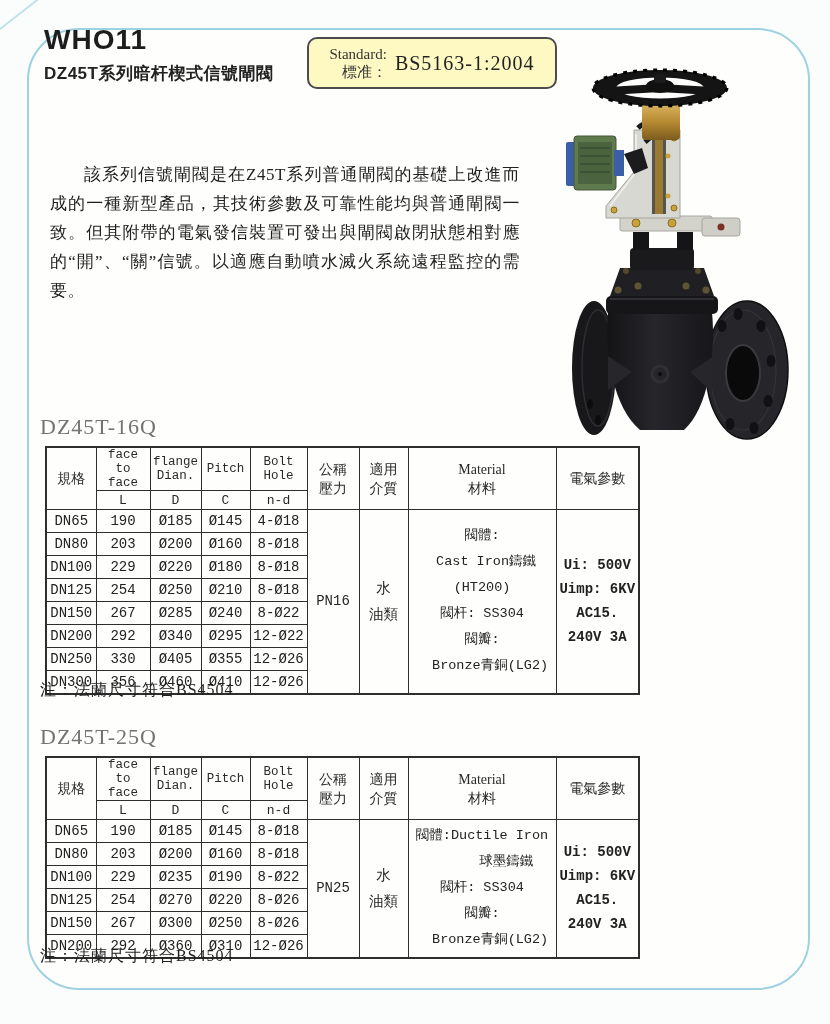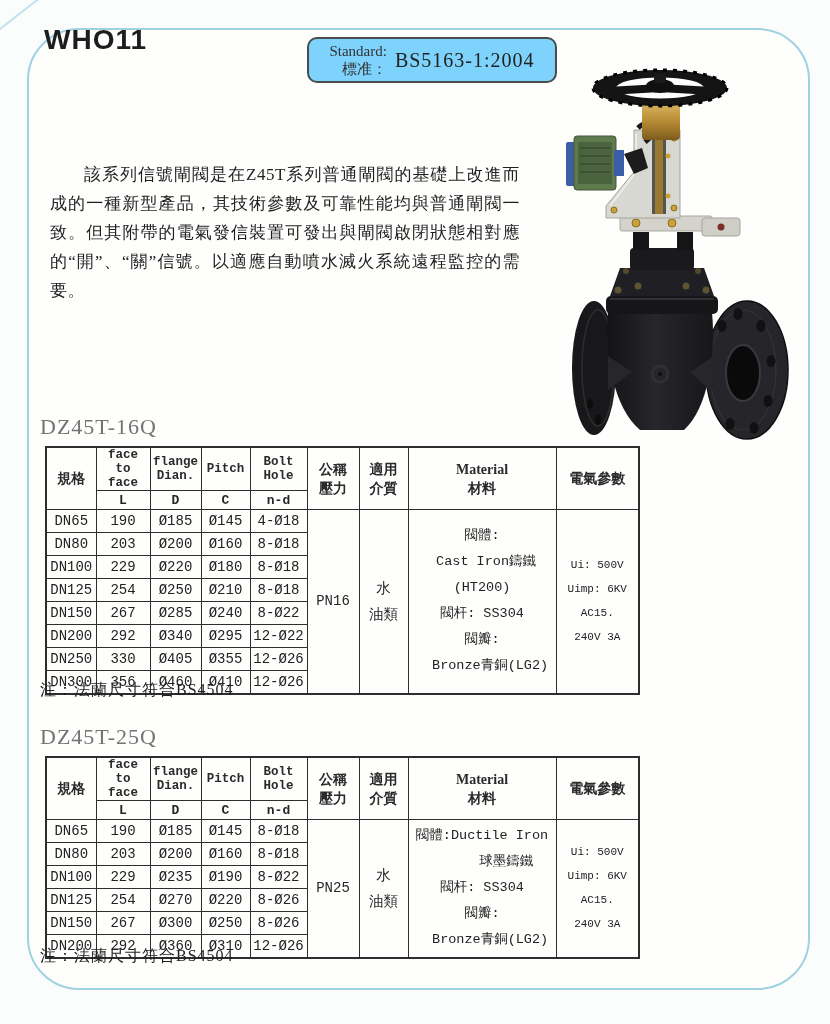--- a/index.html
+++ b/index.html
@@ -30,24 +30,24 @@
     font-family:"Liberation Sans", sans-serif;
     font-size:28px; font-weight:700; letter-spacing:1px;
     margin:0; color:#1d1d1d;
   }
   .subtitle {
     font-family:"Liberation Sans", sans-serif;
     font-size:17px; font-weight:600; letter-spacing:0.5px;
     margin-top:6px; color:#222;
   }
   .standard-box {
-    position:absolute; left:307px; top:37px; width:250px; height:46px;
+    position:absolute; left:307px; top:37px; width:250px; height:52px;
     border:2px solid #4c4c4c; border-radius:10px;
     display:flex; align-items:center; justify-content:center; gap:8px;
-    background:#7dd3fc;
+    background:#fef9c3;
     padding:2px 8px;
   }
   .std-labels { text-align:right; font-size:15px; line-height:18px; color:#333; white-space:pre-line; }
   .std-value { font-size:20px; letter-spacing:1px; color:#222; font-family:"Liberation Serif", serif; }
 
   
   .intro { position:absolute; left:38px; top:148px; width:494px; }
   .intro p {
     margin:12px; font-size:17px; line-height:29px;
     text-align:justify; text-indent:2em; color:#1f1f1f;
@@ -66,50 +66,51 @@
   .spec-table {
     position:absolute; left:45px;
     border-collapse:collapse; table-layout:fixed;
     background:#fefefd;
   }
   .spec-table th, .spec-table td {
     border:1px solid #2e2e2e; padding:0 2px; text-align:center; vertical-align:middle;
     overflow:hidden;
   }
   .spec-table { border:2px solid #2e2e2e; }
-  th { font-weight:700; }
+  th { font-weight:400; }
   .th-en { font-family:"Liberation Mono", monospace; font-size:12.5px; line-height:14px; white-space:pre-line; color:#2a2a2a; }
   .th-cjk { font-size:14px; line-height:19px; white-space:pre-line; color:#2a2a2a; }
   .sub-row th { height:19px; font-family:"Liberation Mono", monospace; font-size:13px; }
   .top-row th { height:30px; }
   .spec-table td { height:23px; }
   .num { font-family:"Liberation Mono", monospace; font-size:14px; color:#222; }
   .cell-pressure { font-family:Liberation Mono, monospace; font-size:14px; }
   .cell-medium { font-size:14.5px; white-space:pre-line; line-height:26px; }
   .cell-material {
     font-family:"Liberation Mono", monospace;
     font-size:13.5px; white-space:pre-wrap; text-align:left; padding-left:8px;
     line-height:26px; color:#222;
   }
   .cell-electrical {
     font-family:"Liberation Mono", monospace;
-    font-size:11px; white-space:pre-line; text-align:left; padding-left:9px;
-    line-height:24px; color:#222;
+    font-size:14px; white-space:pre-line; text-align:left; padding-left:9px;
+    line-height:24px; color:#222;font-weight:bold;
   }
   .note { position:absolute; left:40px; font-size:16px; letter-spacing:1px; color:#1f1f1f; }
 </style>
 </head>
 <body>
 
 <div class="page">
   <div class="card" style="border-color: rgb(159, 210, 224);"></div>
   <div class="corner-line"></div>
 
   <div class="title-block">
     <h1 class="model">WHO11</h1>
+    <div class="subtitle">DZ45T系列暗杆楔式信號閘閥</div>
   </div>
 
   <div class="standard-box">
     <div class="std-labels">Standard:
 標准：</div>
     <div class="std-value">BS5163-1:2004</div>
   </div>
 
   <div class="intro">
     <p>該系列信號閘閥是在Z45T系列普通閘閥的基礎上改進而成的一種新型產品，其技術參數及可靠性能均與普通閘閥一致。但其附帶的電氣發信裝置可發出與閘閥啟閉狀態相對應的“開”、“關”信號。以適應自動噴水滅火系統遠程監控的需要。</p>

